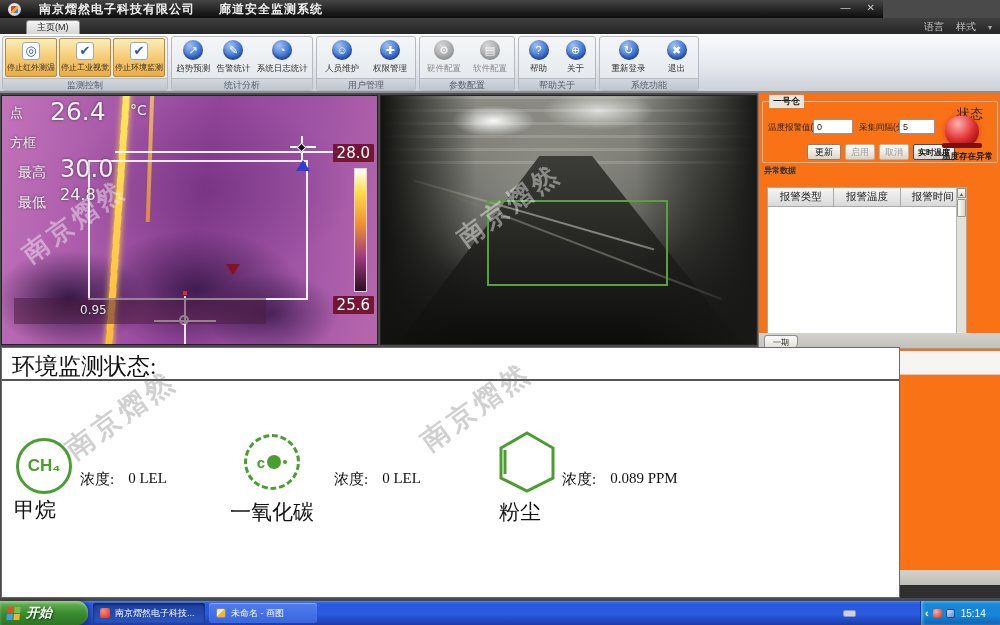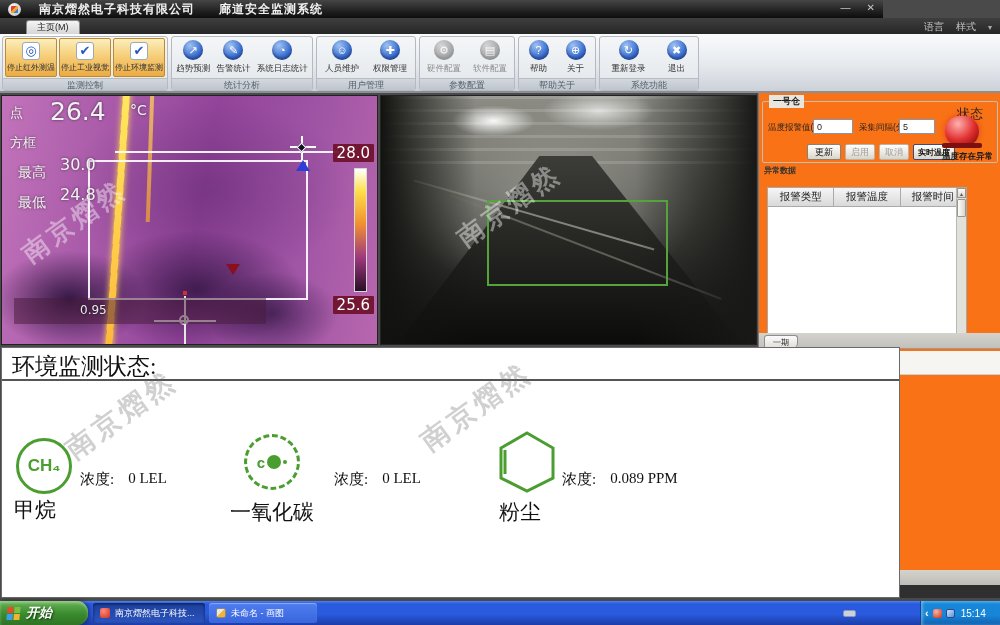--- a/index.html
+++ b/index.html
@@ -60,21 +60,21 @@
   .streak1 { position:absolute; left:112px; top:-6px; width:7px; height:266px;
     background:linear-gradient(180deg,#ffe95e,#ffb63a); transform:rotate(4deg); box-shadow:0 0 6px #ffda50; }
   .streak2 { position:absolute; left:146px; top:-4px; width:4px; height:130px;
     background:linear-gradient(180deg,#ffd65a,#f0a030); opacity:.75; transform:rotate(2deg); }
   .t-ov { position:absolute; color:#f2f2f2; text-shadow:0 0 3px rgba(0,0,0,.6); }
   .t-point-label { left:8px; top:8px;  font-size:13px; }
   .t-point-value { left:48px; top:1px; font-size:25px; }
   .t-unit        { left:128px; top:6px; font-size:14px; }
   .t-box-label   { left:8px; top:38px; font-size:13px; }
   .t-max-label   { left:16px; top:68px; font-size:14px; }
-  .t-max-value   { left:58px; top:59px; font-size:16px; }
+  .t-max-value   { left:58px; top:59px; font-size:24px; }
   .t-min-label   { left:16px; top:98px; font-size:14px; }
   .t-min-value   { left:58px; top:89px; font-size:16px; }
   .m-box  { position:absolute; left:86px; top:64px; width:220px; height:140px; border:2px solid rgba(255,255,255,.9); }
   .m-hline{ position:absolute; left:113px; top:55px; width:224px; height:2px; background:rgba(255,255,255,.92); }
   .m-vx   { position:absolute; left:299px; top:40px; width:2px; height:24px; background:#fff; }
   .m-hx   { position:absolute; left:288px; top:50px; width:26px; height:2px; background:#fff; }
   .m-dia  { position:absolute; left:296px; top:48px; width:7px; height:7px; background:#101020; transform:rotate(45deg); border:1px solid #fff;}
   .m-btri { position:absolute; left:294px; top:64px; width:0; height:0; border-left:7px solid transparent; border-right:7px solid transparent; border-bottom:11px solid #2b3fd8; }
   .m-rtri { position:absolute; left:224px; top:168px; width:0; height:0; border-left:7px solid transparent; border-right:7px solid transparent; border-top:11px solid #8a1020; }
   .m-cross-h { position:absolute; left:152px; top:224px; width:62px; height:2px; background:#e6e6e6; }

